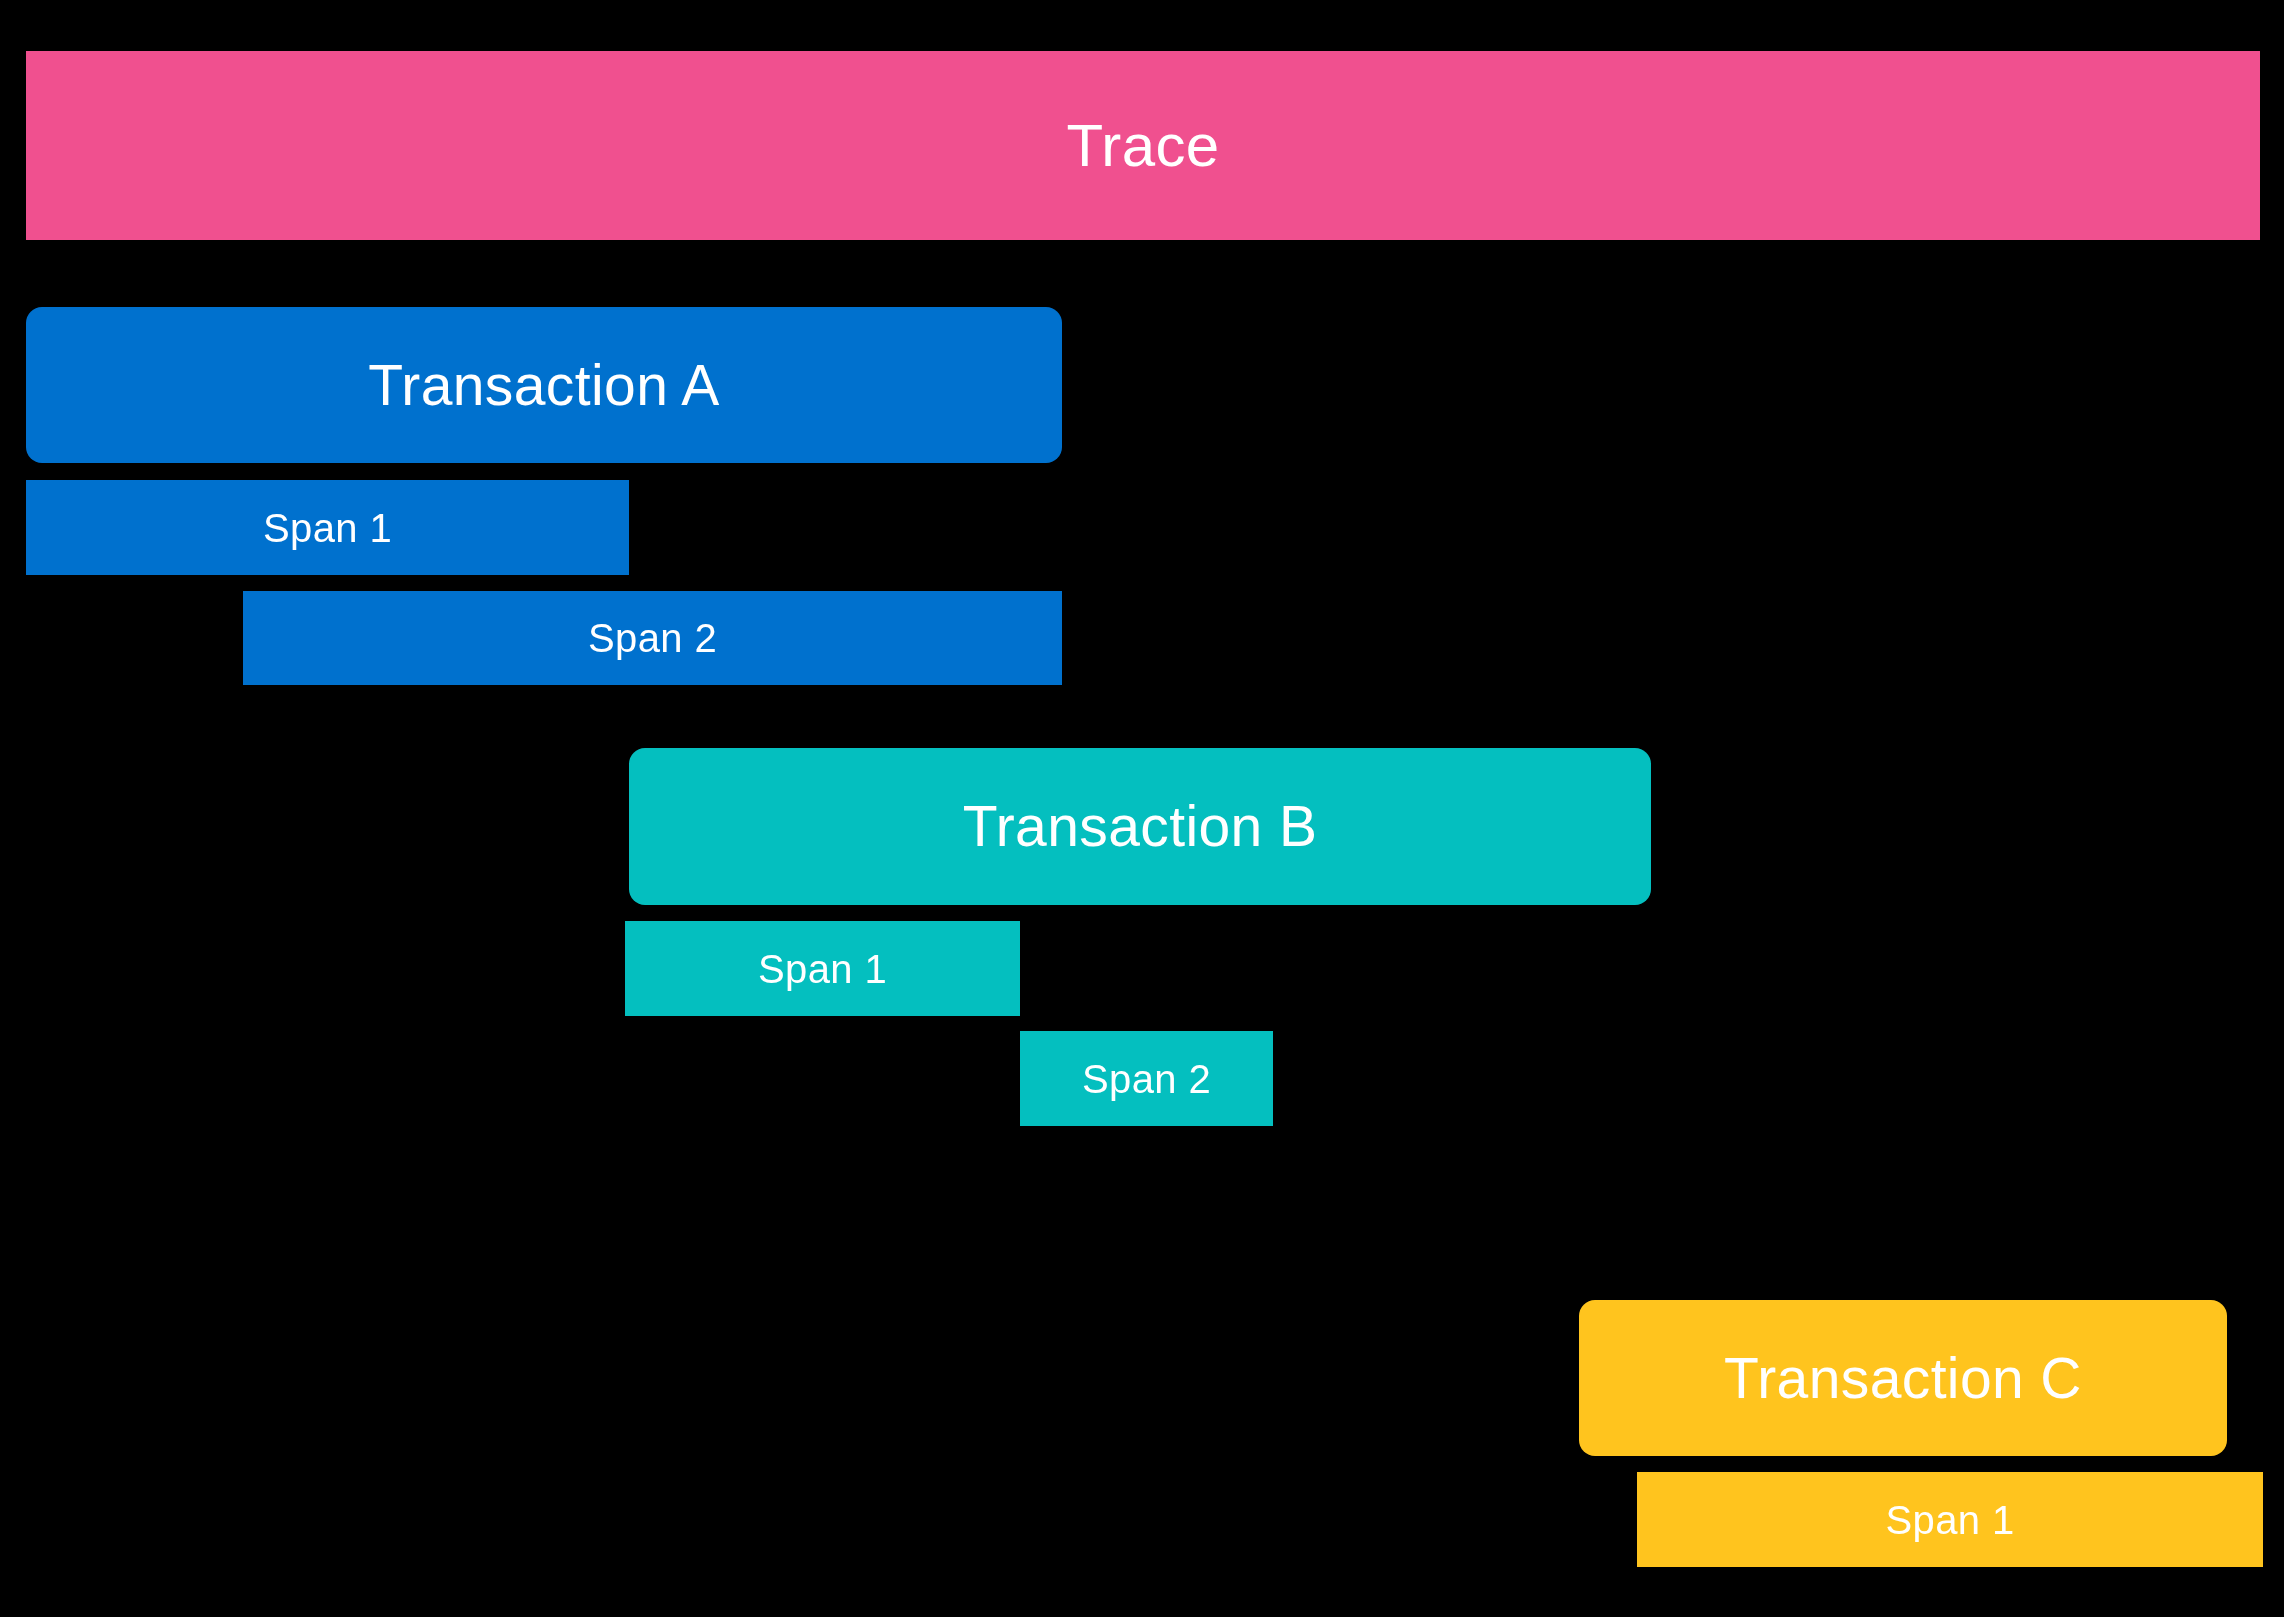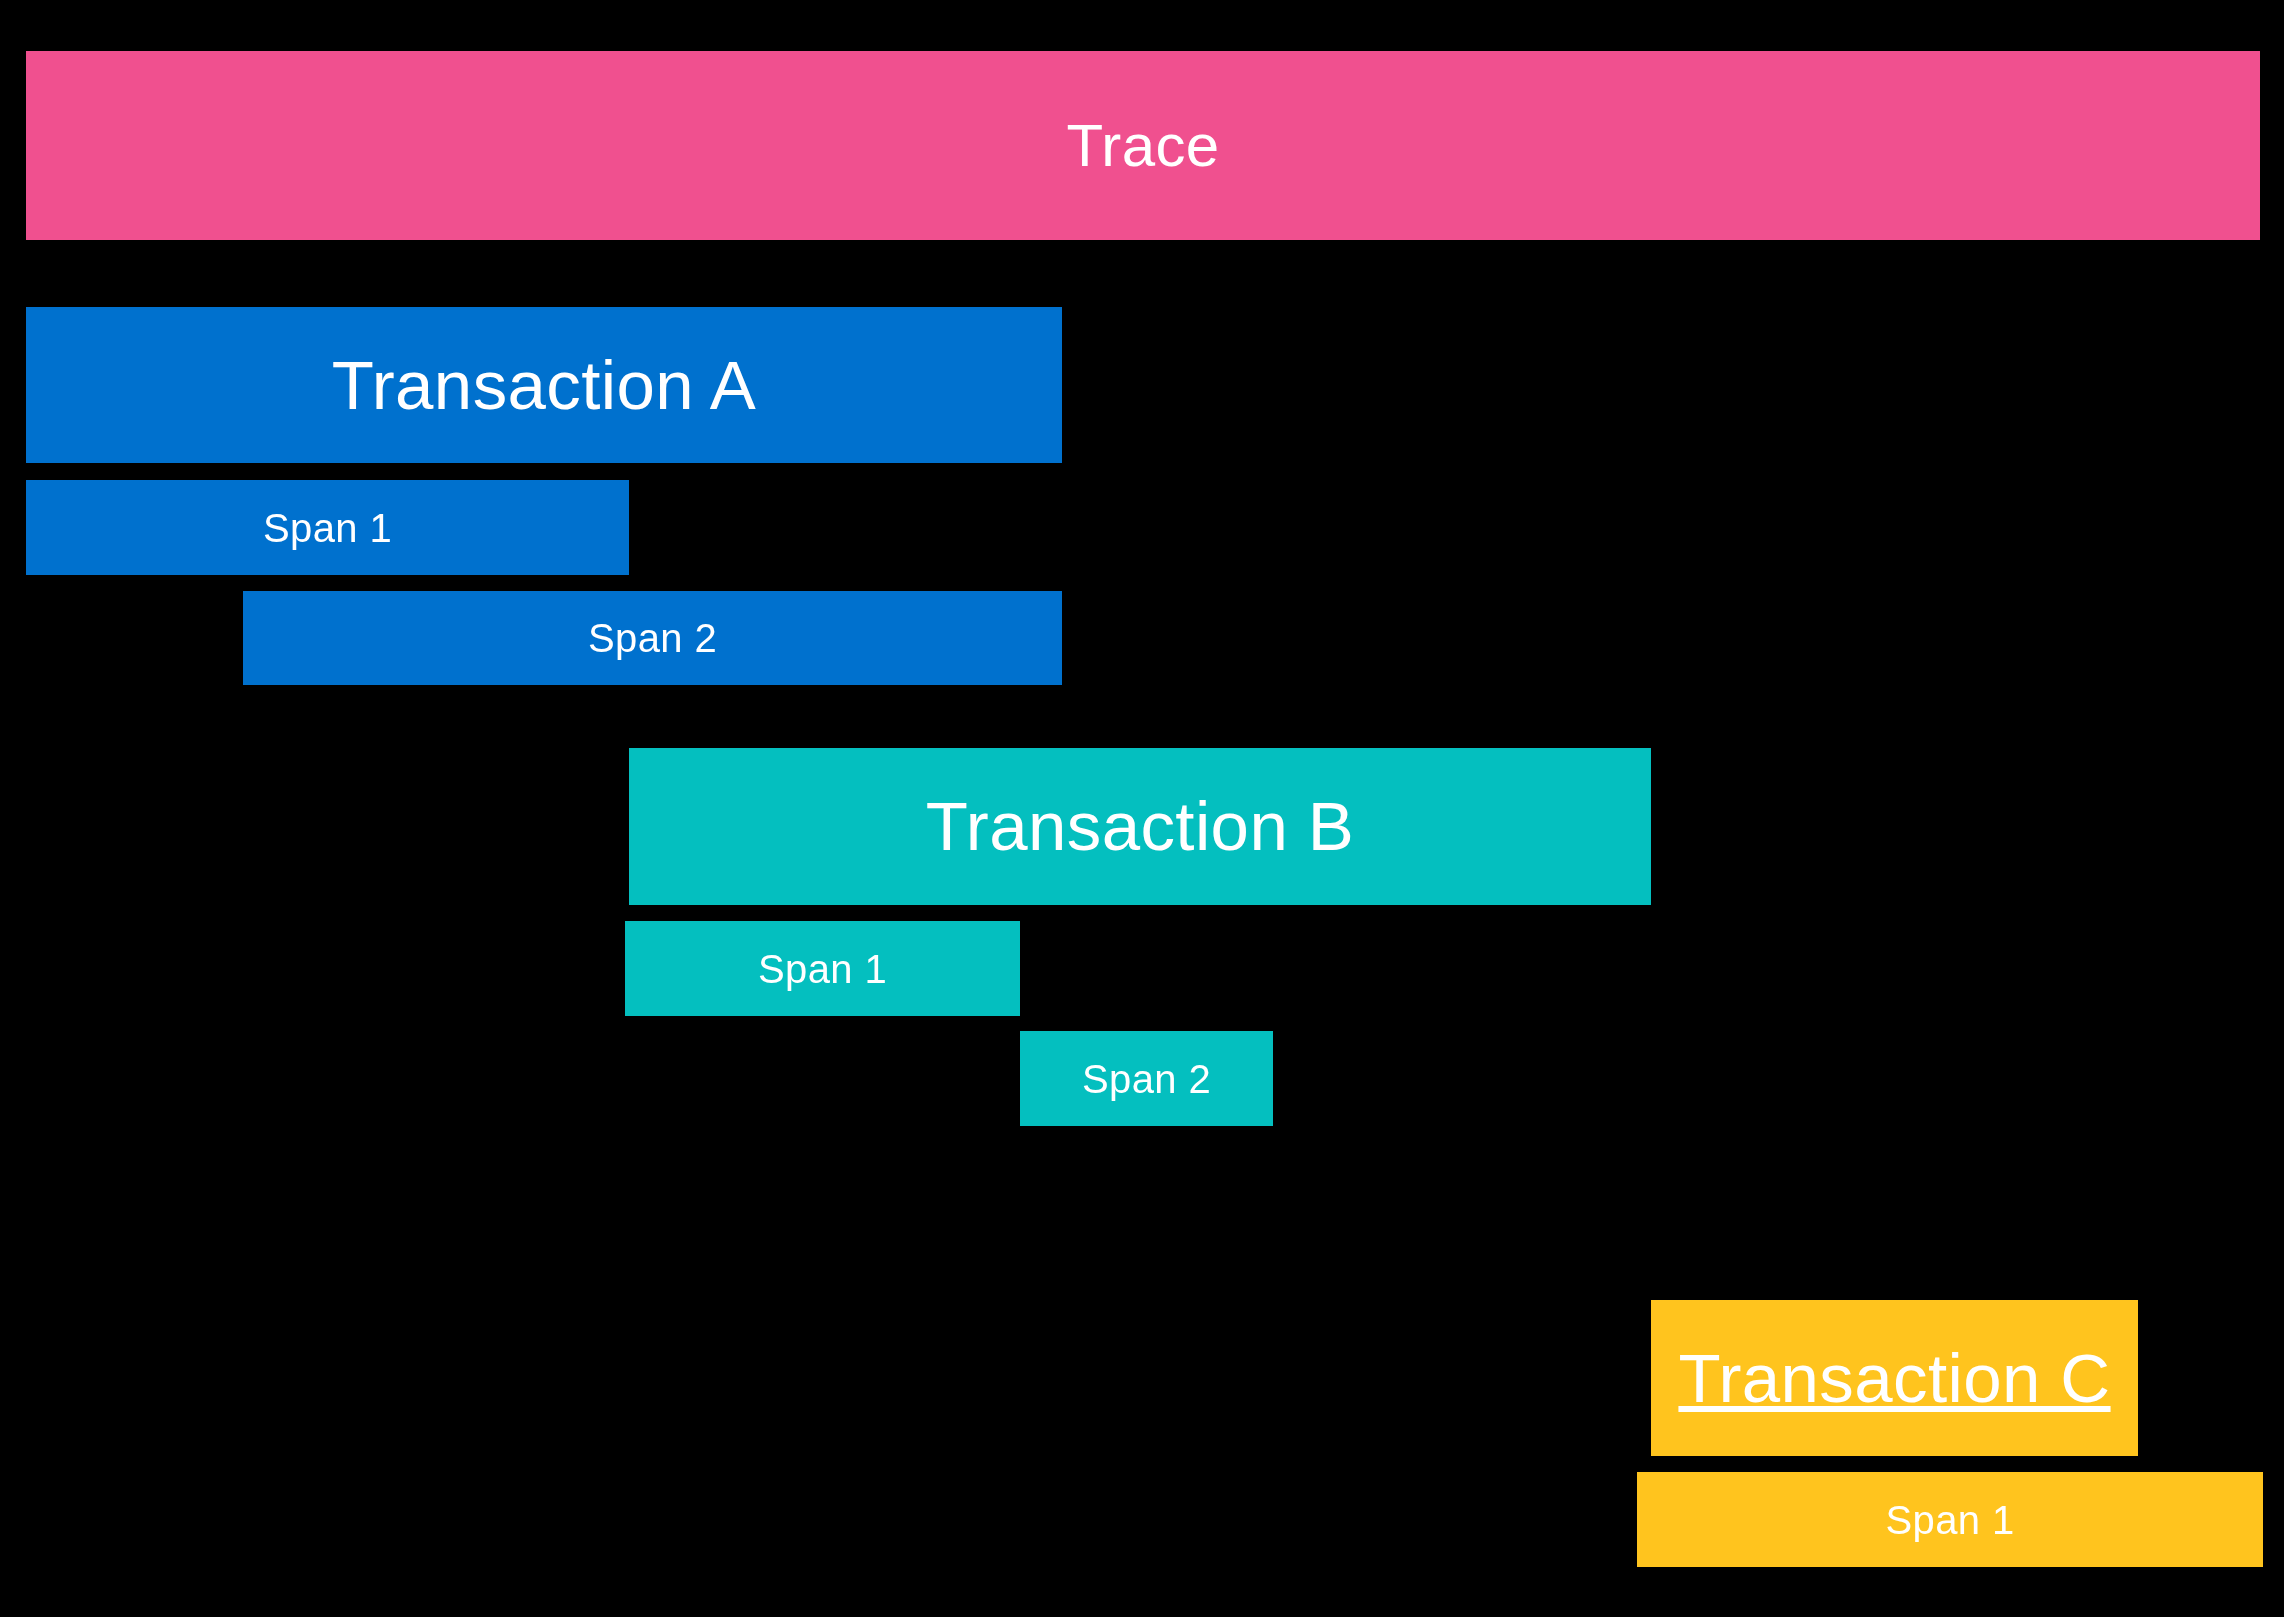--- a/index.html
+++ b/index.html
@@ -27,21 +27,21 @@
     font-weight: 400;
     line-height: 1;
     white-space: nowrap;
     letter-spacing: 0.4px;
   }
   .bar-label {
     display: block;
     color: #ffffff;
   }
   .lvl-trace    { font-size: 60px; }
-  .lvl-txn      { font-size: 69px; }
+  .lvl-txn      { font-size: 57px; border-radius: 16px; }
   .lvl-span     { font-size: 40px; }
 </style>
 </head>
 <body>
 
 <div id="canvas">
     <div class="bar lvl-trace" style="left: 26px; top: 51px; width: 2234px; height: 189px; background: rgb(240, 80, 143);">
       <span class="bar-label">Trace</span>
     </div>
     <div class="bar lvl-txn" style="left: 26px; top: 307px; width: 1036px; height: 156px; background: rgb(0, 113, 206);">
@@ -55,20 +55,20 @@
     </div>
     <div class="bar lvl-txn" style="left: 629px; top: 748px; width: 1022px; height: 157px; background: rgb(4, 191, 191);">
       <span class="bar-label">Transaction B</span>
     </div>
     <div class="bar lvl-span" style="left: 625px; top: 921px; width: 395px; height: 95px; background: rgb(4, 191, 191);">
       <span class="bar-label">Span 1</span>
     </div>
     <div class="bar lvl-span" style="left: 1020px; top: 1031px; width: 253px; height: 95px; background: rgb(4, 191, 191);">
       <span class="bar-label">Span 2</span>
     </div>
-    <div class="bar lvl-txn" style="left: 1651px; top: 1300px; width: 487px; height: 156px; background: rgb(255, 196, 30); text-decoration: underline;">
+    <div class="bar lvl-txn" style="left: 1579px; top: 1300px; width: 648px; height: 156px; background: rgb(255, 196, 30);">
       <span class="bar-label">Transaction C</span>
     </div>
     <div class="bar lvl-span" style="left: 1637px; top: 1472px; width: 626px; height: 95px; background: rgb(255, 196, 30);">
       <span class="bar-label">Span 1</span>
     </div>
   </div>
 
 
 </body></html>

